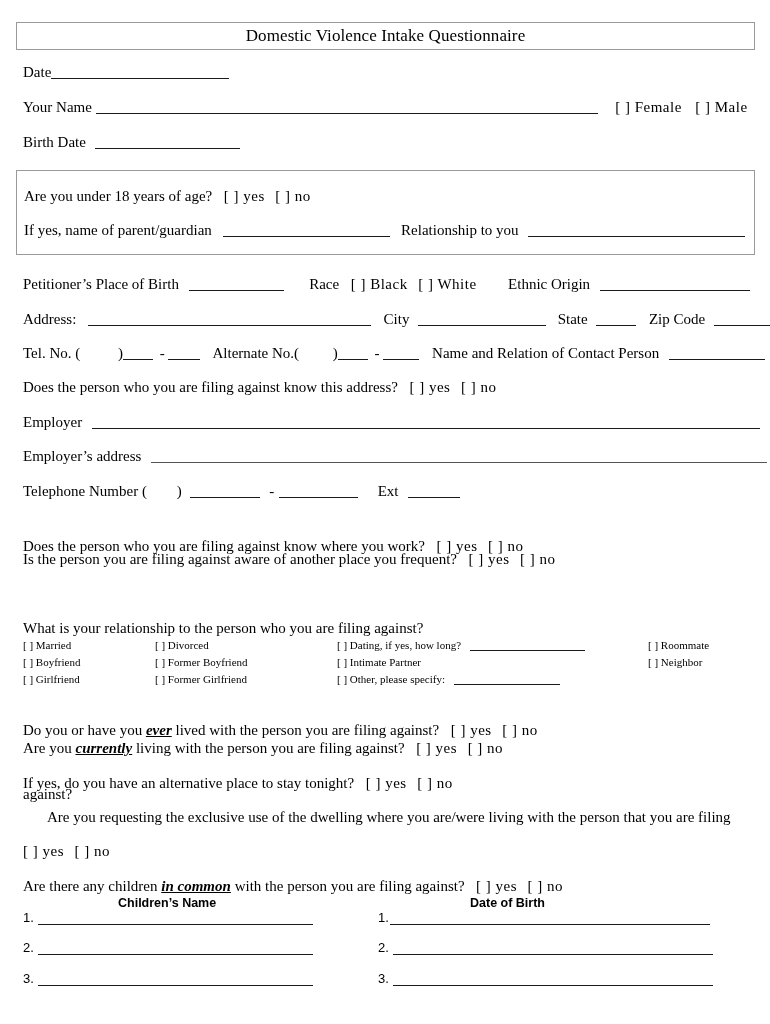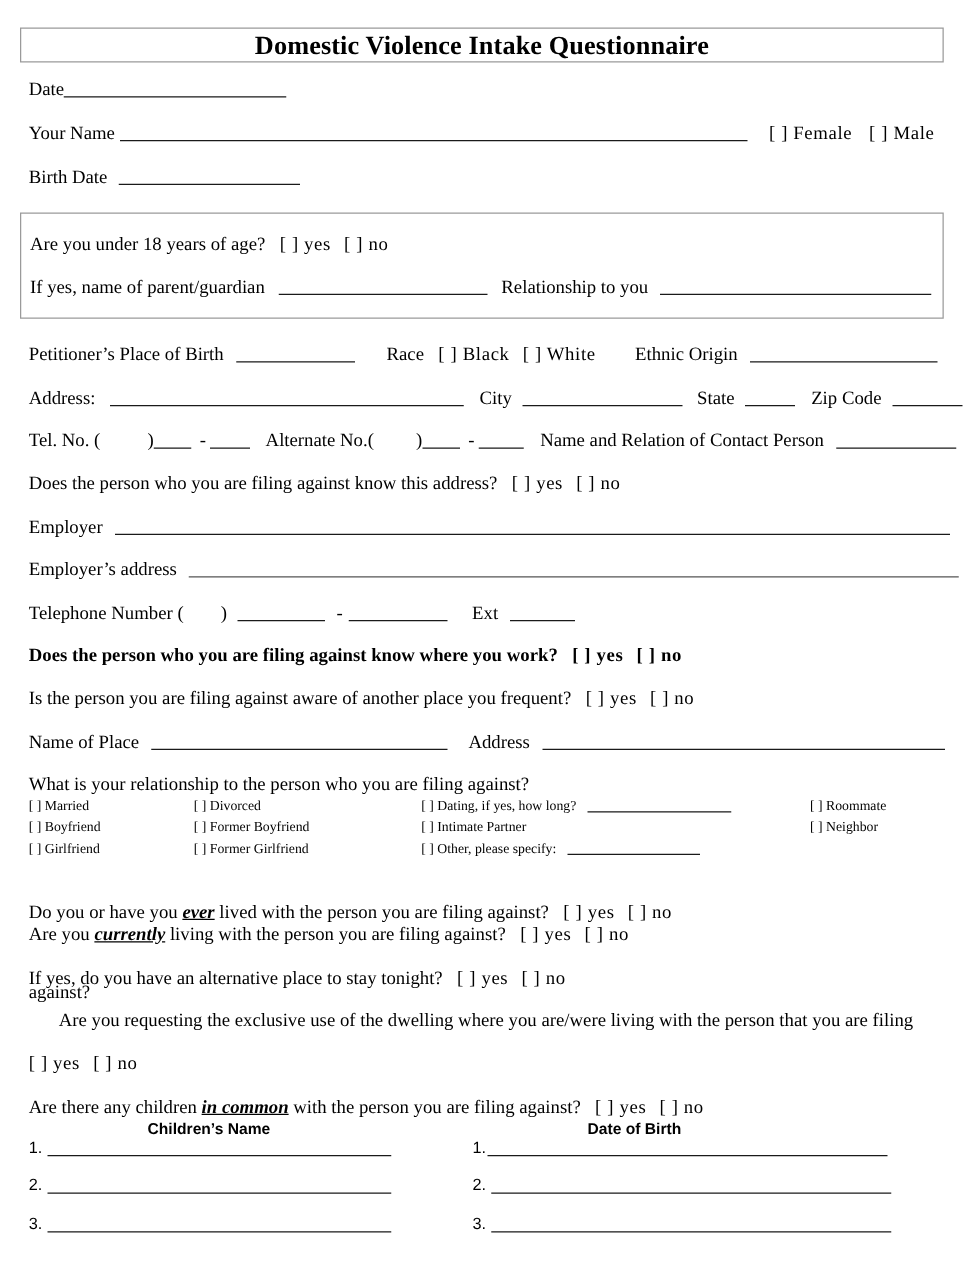--- a/index.html
+++ b/index.html
@@ -29,22 +29,22 @@
     top: 22px;
     width: 739px;
     height: 28px;
     border: 1px solid #9a9a9a;
     box-sizing: border-box;
     display: flex;
     align-items: center;
     justify-content: center;
   }
   .title-text {
-    font-size: 21px;
-    font-weight: bold;
+    font-size: 17px;
+    font-weight: normal;
     letter-spacing: 0.1px;
   }
 
   
   .row {
     position: absolute;
     font-size: 15px;
     line-height: 17px;
     white-space: nowrap;
   }
@@ -217,43 +217,36 @@
   <div class="row" style="left:23px; top:483px;">
     <span class="lbl">Telephone Number (</span>
     <span class="lbl" style="display:inline-block; width:26px;"></span><span class="lbl">)</span>
     <span style="display:inline-block; width:5px;"></span><span class="ul" style="width:70px;"></span>
     <span style="display:inline-block; width:5px;"></span><span class="lbl">-</span><span style="display:inline-block; width:5px;"></span><span class="ul" style="width:79px;"></span>
     <span style="display:inline-block; width:12px;"></span>
     <span class="lbl">Ext</span>
     <span style="display:inline-block; width:6px;"></span><span class="ul" style="width:52px;"></span>
   </div>
 
-  <div class="row" style="left:23px; top:517px;font-weight:bold;">
+  <div class="row" style="left:23px; top:538px;">
     <span class="lbl">Does the person who you are filing against know where you work?</span>
     <span style="display:inline-block; width:4px;"></span>
     <span class="bx">[  ] yes</span>
     <span style="display:inline-block; width:3px;"></span>
     <span class="bx">[  ] no</span>
   </div>
 
   <div class="row" style="left:23px; top:551px;">
     <span class="lbl">Is the person you are filing against aware of another place you frequent?</span>
     <span style="display:inline-block; width:4px;"></span>
     <span class="bx">[   ] yes</span>
     <span style="display:inline-block; width:3px;"></span>
     <span class="bx">[   ] no</span>
   </div>
 
-  <div class="row" style="left:23px; top:586px;">
-    <span class="lbl">Name of Place</span>
-    <span style="display:inline-block; width:6px;"></span><span class="ul" style="width:237px;"></span>
-    <span style="display:inline-block; width:10px;"></span>
-    <span class="lbl">Address</span>
-    <span style="display:inline-block; width:6px;"></span><span class="ul" style="width:322px;"></span>
-  </div>
 
   <div class="row" style="left:23px; top:620px;">
     <span class="lbl">What is your relationship to the person who you are filing against?</span>
   </div>
 
   <div class="rel-cell" style="left:23px; top:637px;">
     <span>[ ]</span>
     <span>Married</span>
   </div>
   <div class="rel-cell" style="left:23px; top:654px;">

